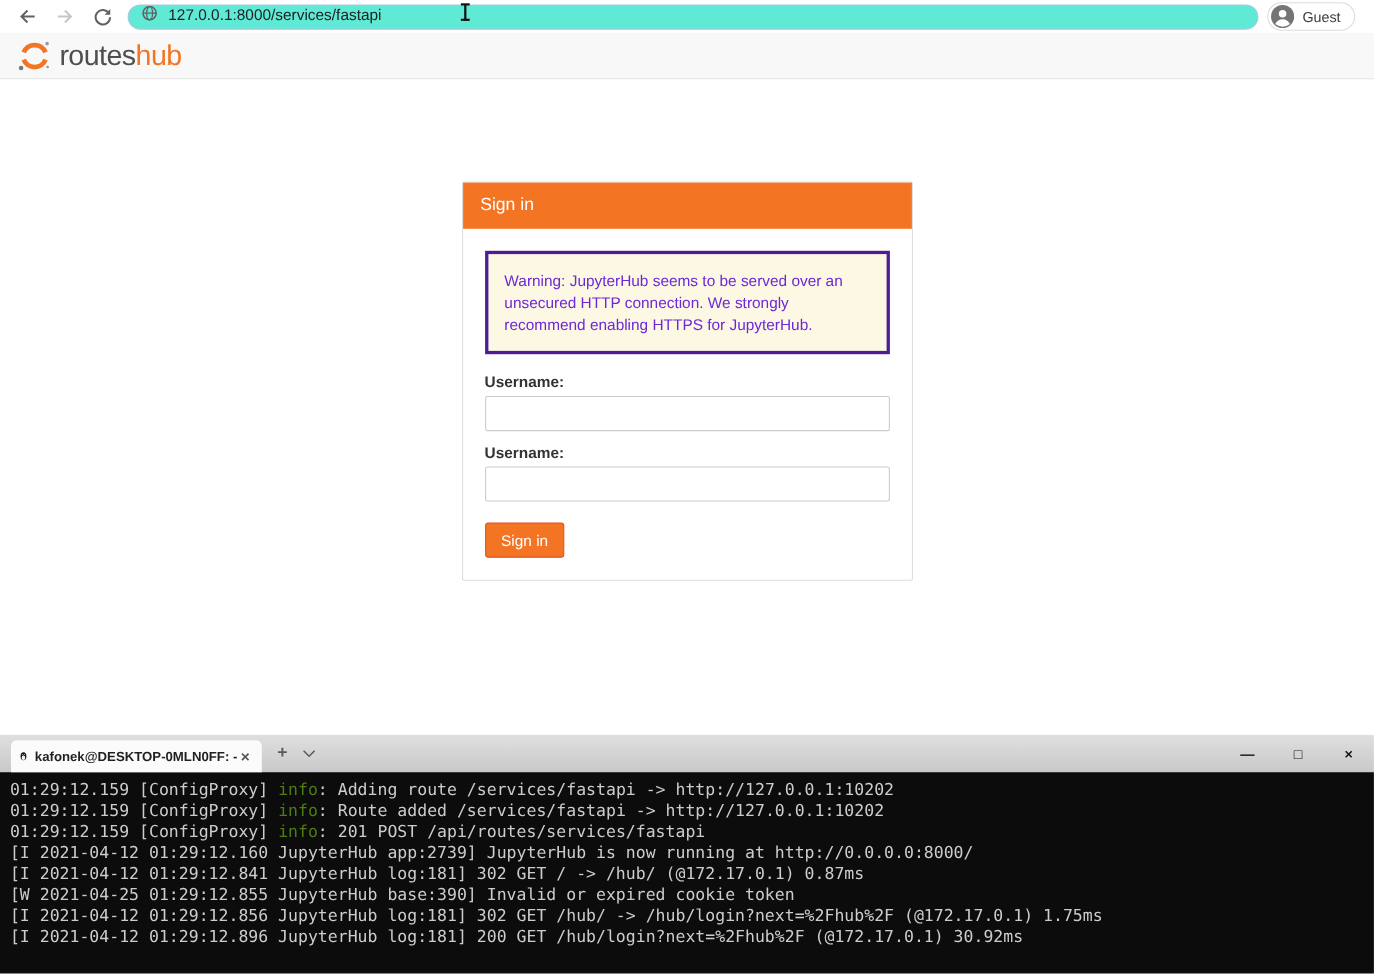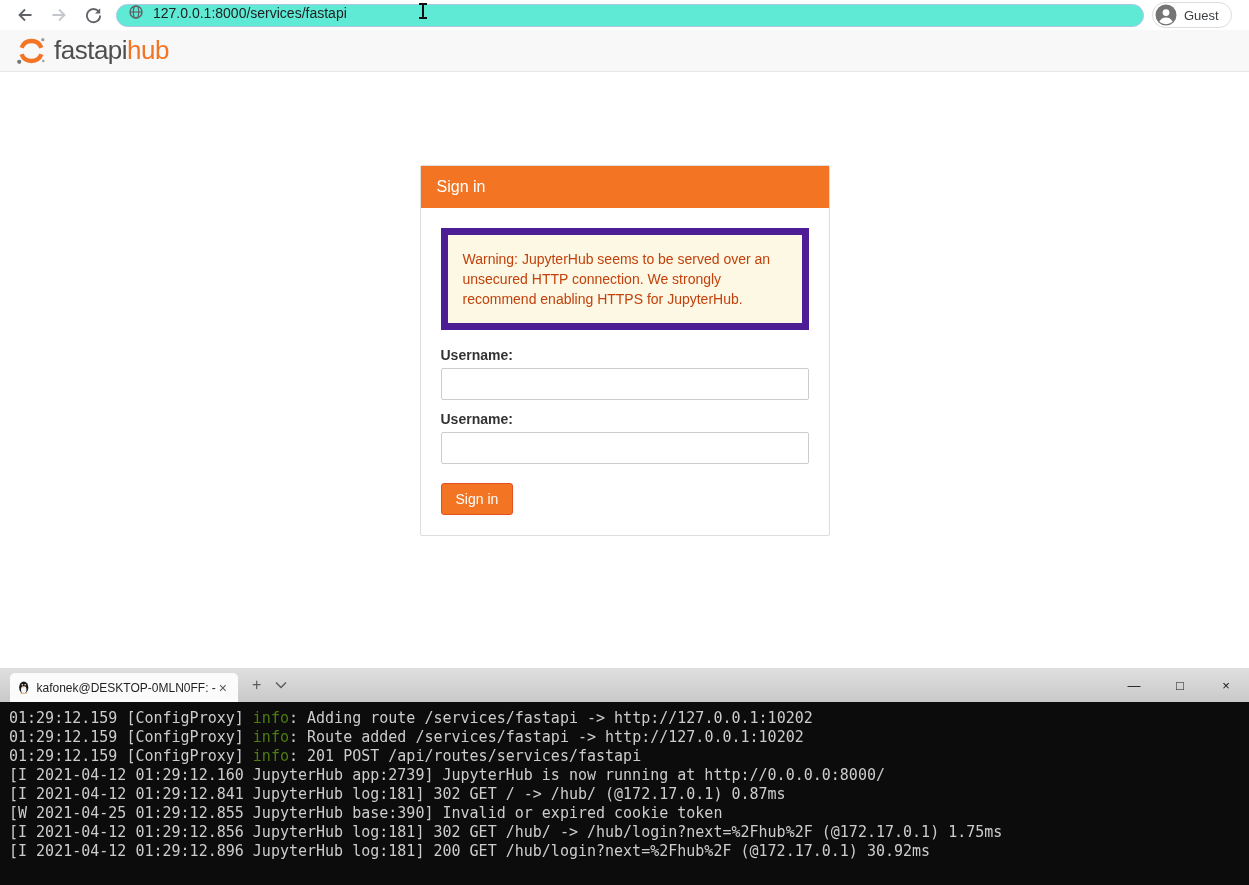--- a/index.html
+++ b/index.html
@@ -21,29 +21,29 @@
   .jh-navbar { height:42px; background:#f8f8f8; border-bottom:1px solid #e7e7e7; display:flex; align-items:center; padding:0 14px; }
   .jh-logo { display:flex; align-items:center; }
   .jh-logo .word { font-size:26px; letter-spacing:-0.5px; color:#4e4e4e; margin-left:6px; }
   .jh-logo .word-hub { font-size:26px; letter-spacing:-0.5px; color:#f37524; }
 
   
   .content { height:595px; background:#fff; }
   .panel { width:410px; margin:93px auto 0 auto; border:1px solid #ddd; border-radius:2px; background:#fff; }
   .panel-head { background:#f37524; color:#fff; font-size:16px; font-weight:500; padding:12px 16px; }
   .panel-body { padding:20px; }
-  .warn { background:#fcf8e3; border:7px solid #4c1d95; color:#c2410c; font-size:14px; line-height:20px; padding:14px 15px; margin-bottom:17px; }
+  .warn { background:#fcf8e3; border:3px solid #4c1d95; color:#6d28d9; font-size:14px; line-height:20px; padding:14px 15px; margin-bottom:17px; }
   .fld-label { display:block; font-size:14px; font-weight:bold; color:#333; margin-bottom:5px; }
   .fld-input { display:block; width:100%; height:32px; border:1px solid #ccc; border-radius:2px; padding:4px 10px; font-size:14px; color:#333; margin-bottom:11px; outline:none; }
   .fld-input:last-of-type { margin-bottom:19px; }
   .btn-signin { background:#f37524; border:1px solid #e34f21; color:#fff; font-size:14px; padding:7px 14px; border-radius:3px; cursor:pointer; font-family:"Liberation Sans", sans-serif; }
 
   
   .terminal { position:absolute; left:0; top:668px; width:1249px; height:217px; }
-  .term-tabbar { height:34px; background:linear-gradient(#dfdfdf,#c9c9c9); display:flex; align-items:flex-end; }
+  .term-tabbar { height:34px; background:linear-gradient(#dfdfdf,#c9c9c9); display:flex; align-items:flex-end;font-weight:bold; }
   .term-tab { width:228px; height:29px; margin-left:10px; background:#fbfbfb; border-radius:5px 5px 0 0; display:flex; align-items:center; padding:0 8px; }
   .term-tab .title { font-size:12px; color:#1f1f1f; margin-left:7px; white-space:nowrap; flex:1; }
   .term-tab .tab-close { font-size:14px; color:#555; padding:0 3px; cursor:pointer; }
   .tabbar-btn { font-size:16px; color:#5a5a5a; margin-left:14px; align-self:center; cursor:pointer; line-height:1; }
   .tabbar-spacer { flex:1; }
   .win-controls { display:flex; align-self:stretch; align-items:center; }
   .win-btn { width:46px; text-align:center; font-size:13px; color:#111; cursor:pointer; }
   .term-body { height:183px; background:#0c0c0c; padding:7px 0 0 9px; font-family:"DejaVu Sans Mono", monospace; font-size:15px; line-height:19px; }
   .term-line { white-space:pre; }
   .c-fg { color:#cccccc; }
@@ -93,21 +93,21 @@
 
 <div class="jh-navbar">
   <div class="jh-logo">
     <svg width="34" height="34" viewBox="0 0 36 36">
       <path d="M8 14.5 A11.3 11.3 0 0 1 29 14.5" stroke="#f37524" stroke-width="4.6" fill="none"></path>
       <path d="M29 21.5 A11.3 11.3 0 0 1 8 21.5" stroke="#f37524" stroke-width="4.6" fill="none"></path>
       <circle cx="30.5" cy="6" r="1.7" fill="#9a9a9a"></circle>
       <circle cx="5.5" cy="29.5" r="2.2" fill="#767677"></circle>
       <circle cx="31" cy="28.5" r="1.3" fill="#9a9a9a"></circle>
     </svg>
-    <span class="word">fastapi</span>
+    <span class="word">routes</span>
       <span class="word-hub">hub</span>
   </div>
 </div>
 
 <div class="content">
   <div class="panel">
     <div class="panel-head">Sign in</div>
     <div class="panel-body">
       <div class="warn">Warning: JupyterHub seems to be served over an unsecured HTTP connection. We strongly recommend enabling HTTPS for JupyterHub.</div>
       <label class="fld-label">Username:</label>

